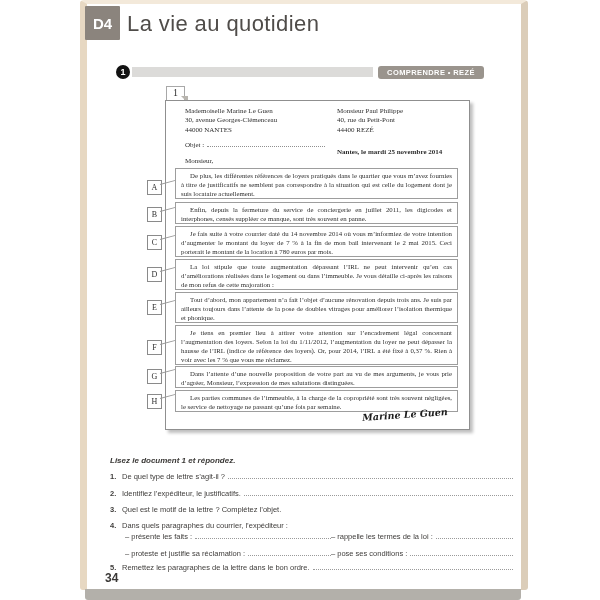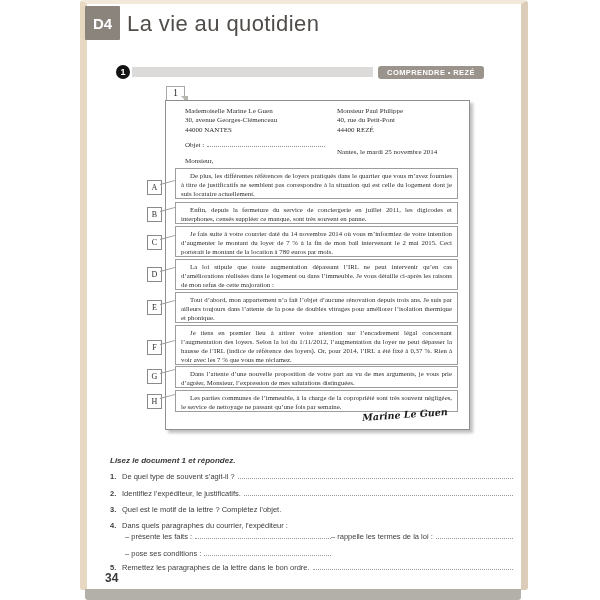--- a/index.html
+++ b/index.html
@@ -32,21 +32,21 @@
     align-items:flex-start;justify-content:center;}
   .doc-fold{position:absolute;left:181px;top:96px;width:0;height:0;
     border-left:7px solid transparent;border-top:7px solid #b8b5af;}
   .letter-box{position:absolute;left:165px;top:100px;width:303px;height:328px;background:#fff;
     border:1px solid #8f8f8f;box-shadow:3px 3px 3px rgba(0,0,0,.25);}
 
   .serif{font-family:"Liberation Serif",serif;color:#2e2e2e;}
   .addr{position:absolute;font-size:7px;line-height:9.3px;white-space:pre-line;}
   .objet-row{position:absolute;left:185px;top:140px;width:140px;display:flex;align-items:baseline;font-size:7px;}
   .objet-leader{flex:1;border-bottom:1px dotted #8f8f8f;height:6px;margin-left:3px;}
-  .dateline{position:absolute;left:337px;top:148px;font-size:7px;}
+  .dateline{position:absolute;left:337px;top:148px;font-size:7px;font-weight:bold;}
   .salutation{position:absolute;left:185px;top:157px;font-size:7px;}
 
   .para-box{position:absolute;left:175px;width:283px;border:1px solid #9d9d9d;background:#fff;
     font-size:6.8px;line-height:9px;text-align:justify;text-indent:9px;padding:2px 5px;
     box-sizing:border-box;overflow:hidden;}
   .para-label{position:absolute;left:147px;width:13px;height:13px;border:1px solid #8a8a8a;
     background:#fff;font-size:8px;display:flex;align-items:center;justify-content:center;}
   .para-line{position:absolute;left:160px;width:16px;border-top:1px solid #9a9a9a;
     transform:rotate(-15deg);transform-origin:left center;}
 
@@ -127,21 +127,21 @@
 <div class="para-label serif" style="top:394px">H</div>
 <div class="para-line" style="top:398px"></div>
 <div class="para-box serif" style="top:390px;height:22px">Les parties communes de l’immeuble, à la charge de la copropriété sont très souvent négligées, le service de nettoyage ne passant qu’une fois par semaine.</div>
 
 <div class="signature">Marine Le Guen</div>
 
 <div class="ex-instruction">Lisez le document 1 et répondez.</div>
 
 <div class="q-row" style="top:472px">
   <span class="q-num">1.</span>
-  <span>De quel type de souvent s’agit-il ?</span>
+  <span>De quel type de lettre s’agit-il ?</span>
   <span class="q-leader"></span>
 </div>
 <div class="q-row" style="top:489px">
   <span class="q-num">2.</span>
   <span>Identifiez l’expéditeur, le justificatifs.</span>
   <span class="q-leader"></span>
 </div>
 <div class="q-row" style="top:505px">
   <span class="q-num">3.</span>
   <span>Quel est le motif de la lettre ? Complétez l’objet.</span>
@@ -153,20 +153,24 @@
 <div class="q-sub">
   <div class="q-sub-item">
     <span>– présente les faits :</span>
     <span class="q-leader"></span>
   </div>
   <div class="q-sub-item">
     <span>– rappelle les termes de la loi :</span>
     <span class="q-leader"></span>
   </div>
   <div class="q-sub-item">
+    <span>– proteste et justifie sa réclamation :</span>
+    <span class="q-leader"></span>
+  </div>
+  <div class="q-sub-item">
     <span>– pose ses conditions :</span>
     <span class="q-leader"></span>
   </div>
 </div>
 <div class="q-row" style="top:563px">
   <span class="q-num">5.</span>
   <span>Remettez les paragraphes de la lettre dans le bon ordre.</span>
   <span class="q-leader"></span>
 </div>
 

